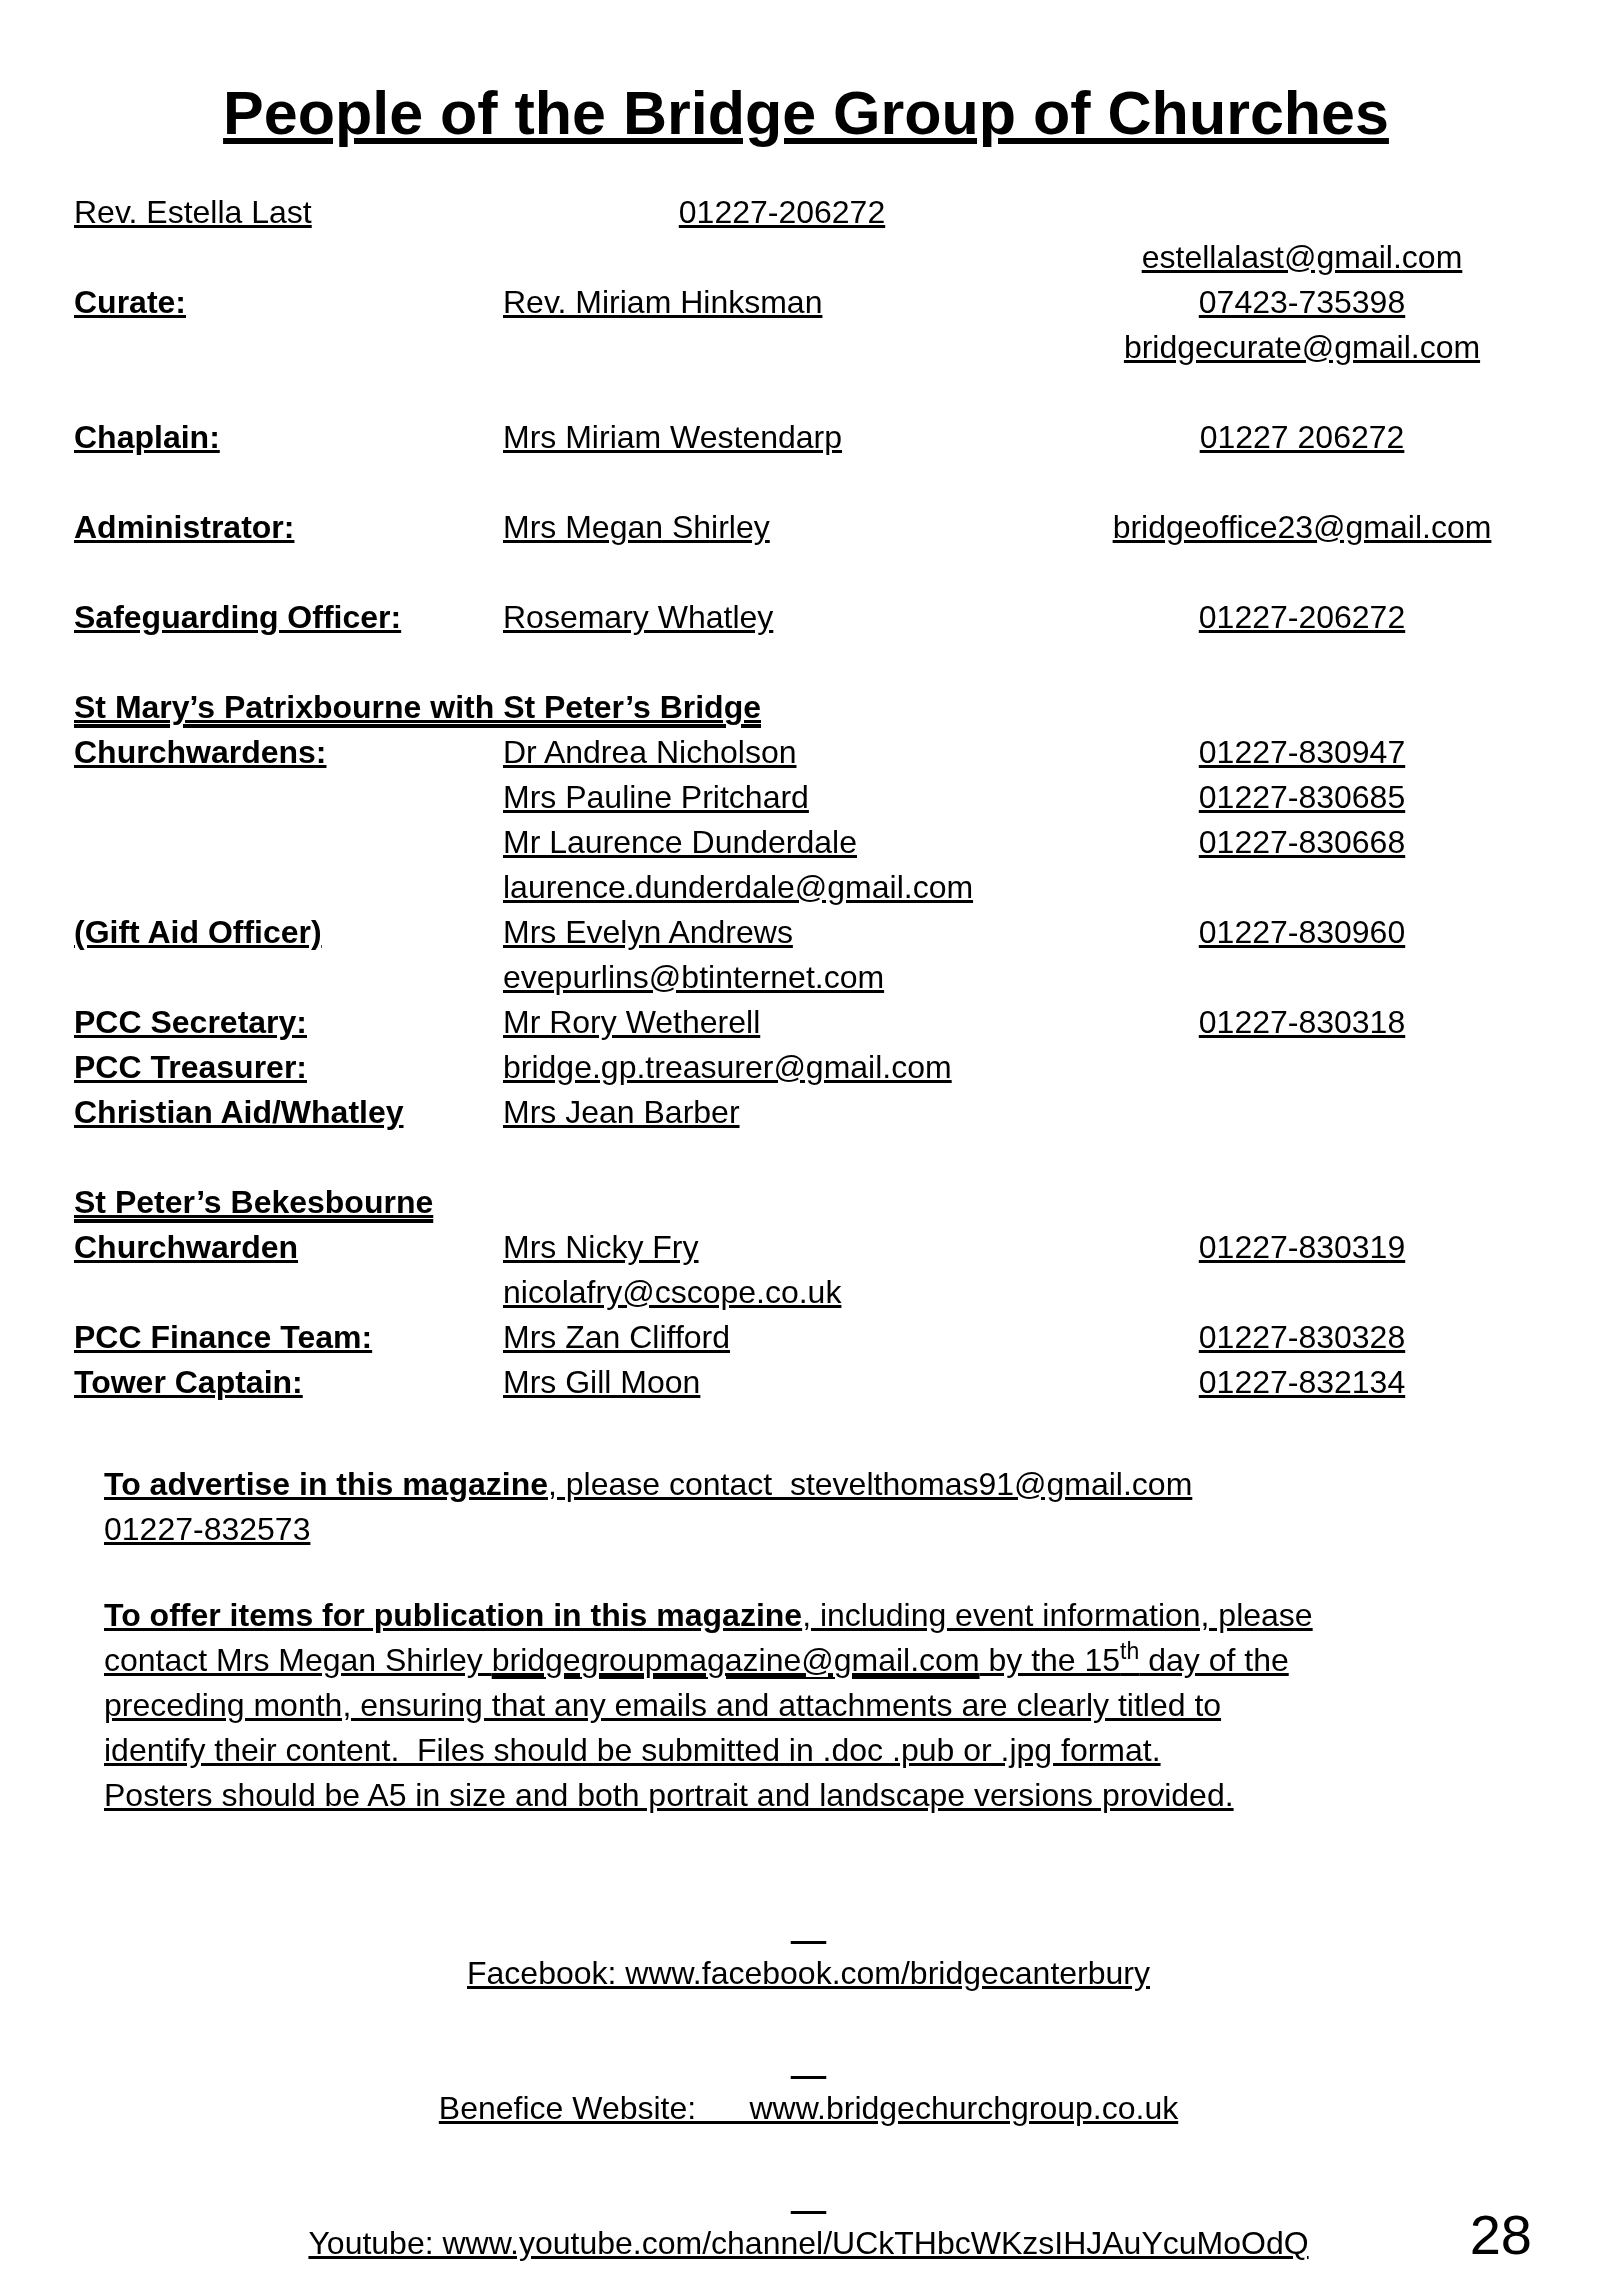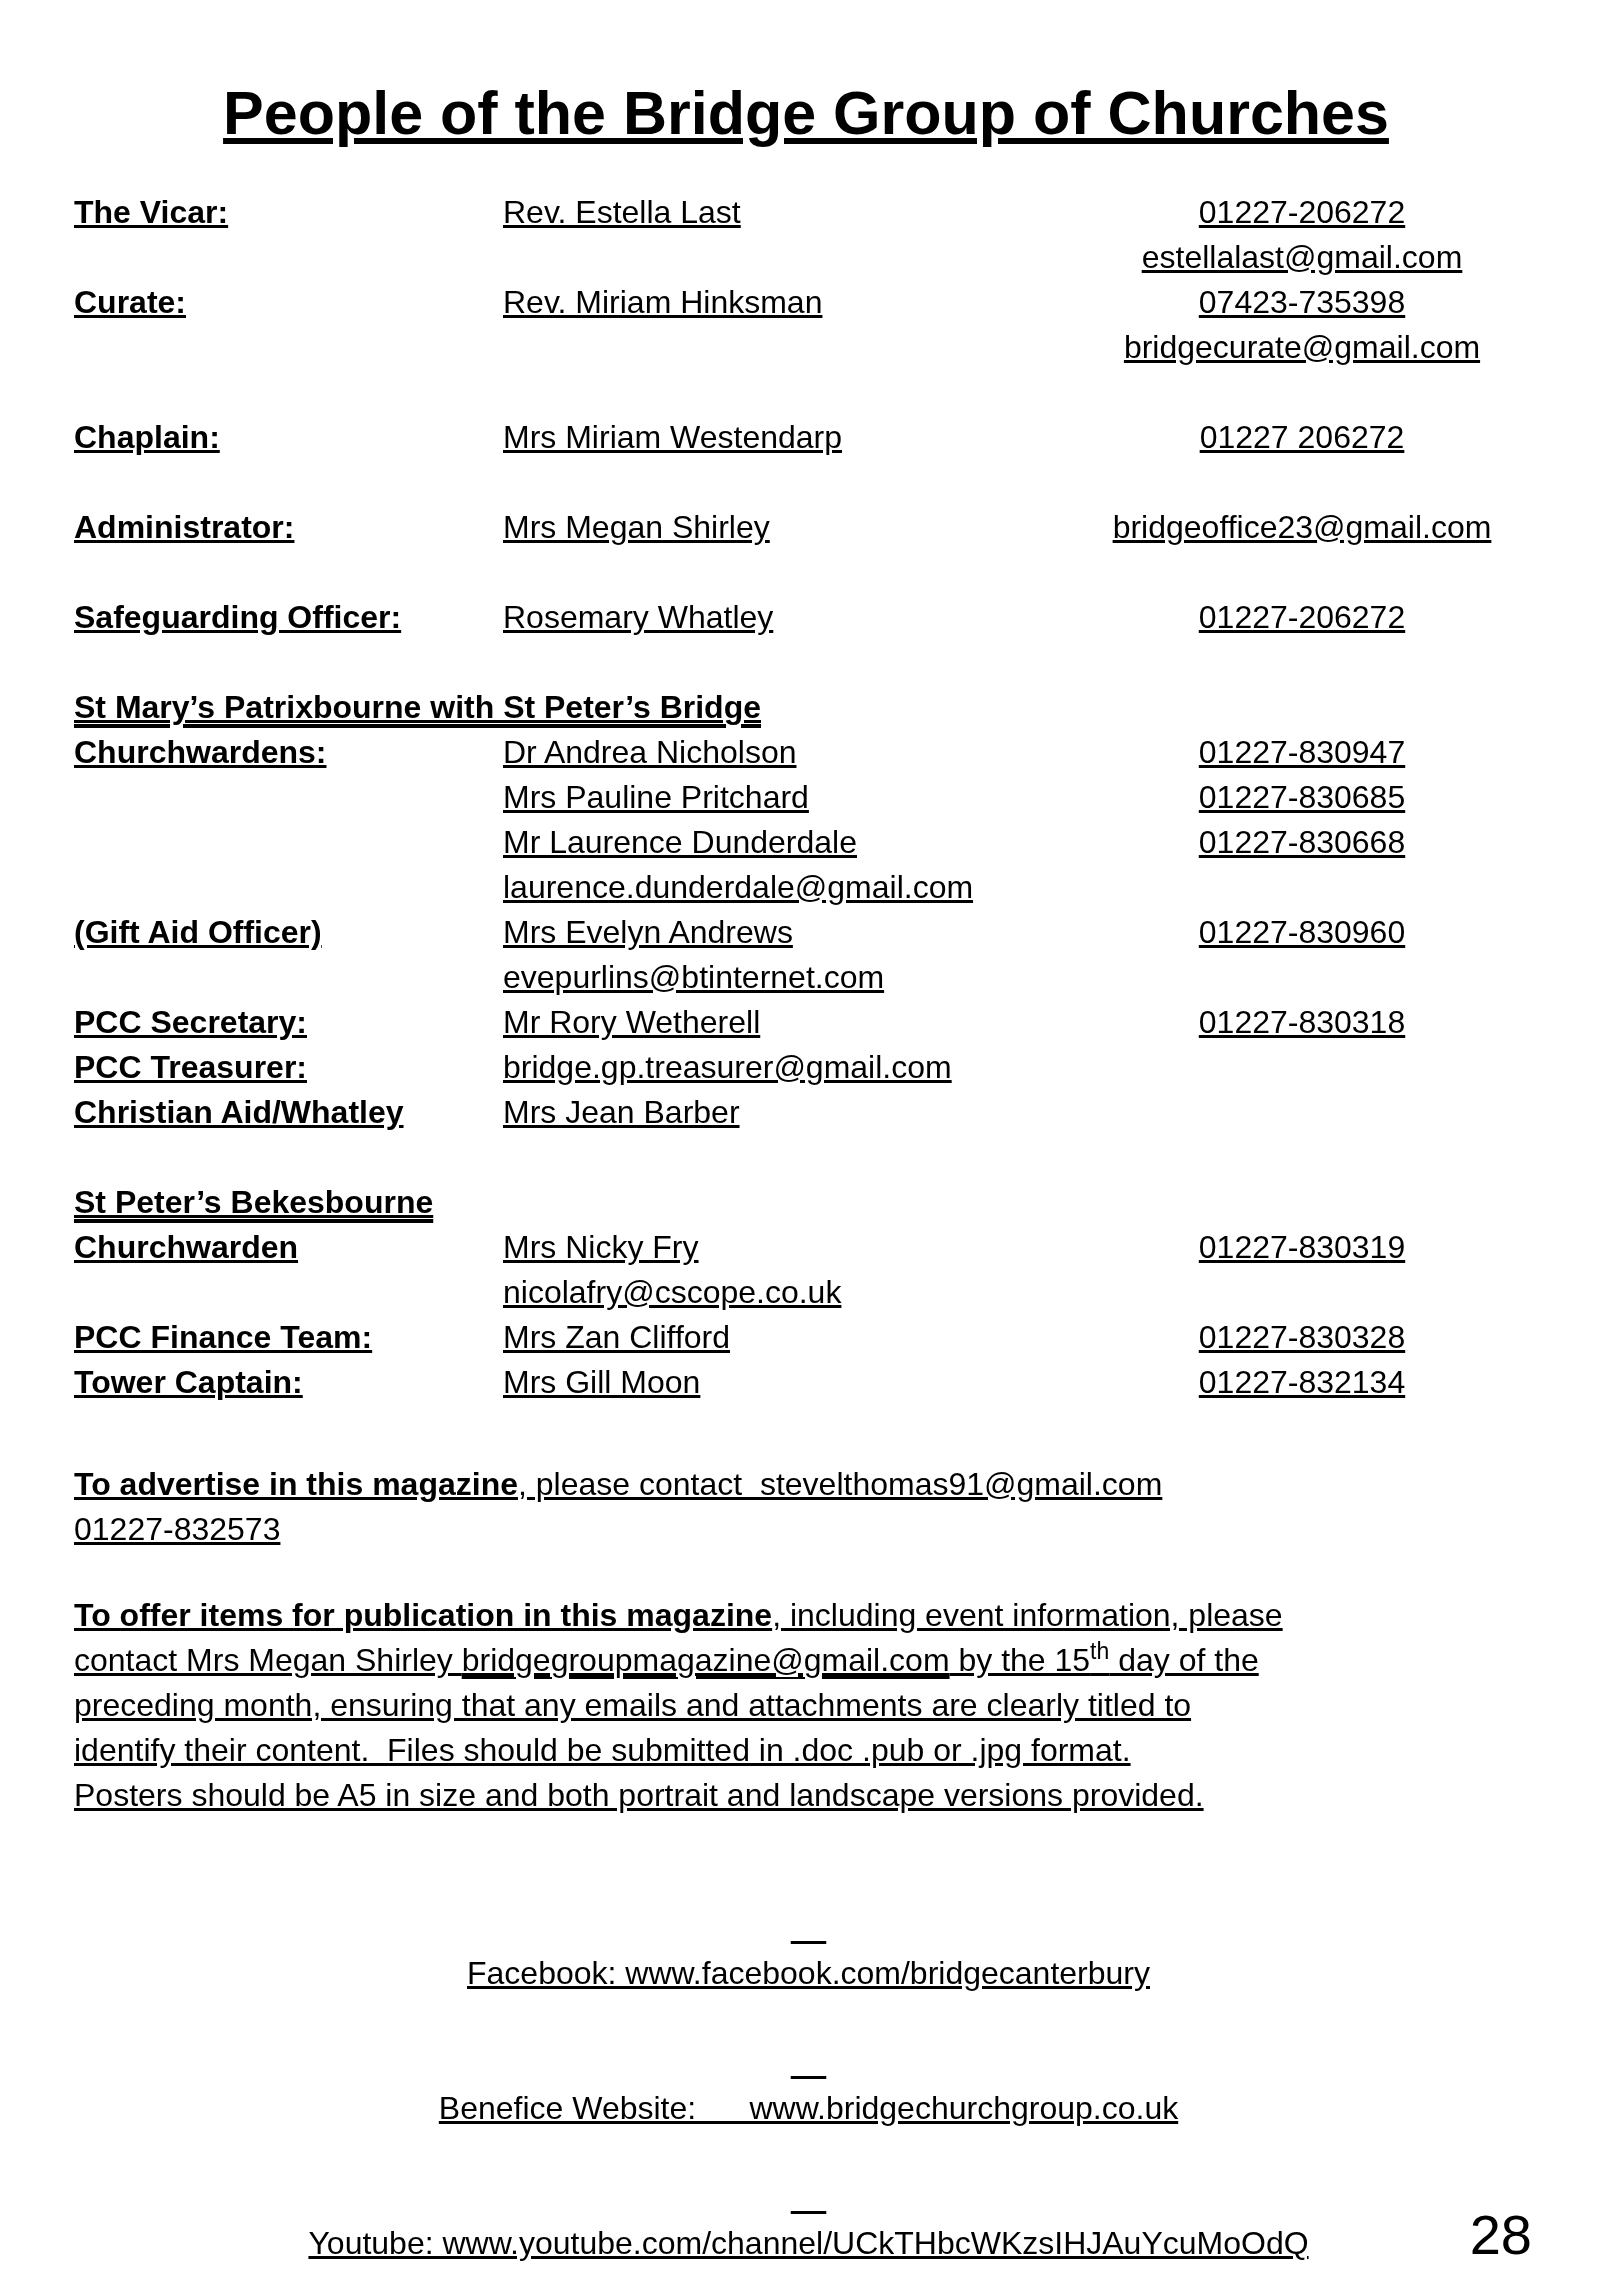--- a/index.html
+++ b/index.html
@@ -35,21 +35,21 @@
   .role{font-weight:700;}
   .c3{text-align:center;}
   .sec{
     grid-column:1/-1;
     font-weight:700;
     text-decoration:underline;
     text-decoration-thickness:3.7px;
     text-underline-offset:5.5px;
   }
   .para{
-    margin:57px 69px 0 74px;
+    margin:57px 69px 0 104px;
     font-size:32px;
     line-height:45px;
     white-space:pre-wrap;
   }
   .para.pub{margin-top:41px;}
   .b{font-weight:700;}
   .u{
     text-decoration:underline;
     text-decoration-thickness:2.8px;
     text-underline-offset:4.6px;
@@ -72,21 +72,20 @@
 </style>
 </head>
 <body>
 
 <div class="page">
 
   <h1 class="title">People of the Bridge Group of Churches</h1>
 
   <div class="contacts">
     <div class="crow">
-        <div class="c1 role">The Vicar:</div>
         <div class="c2">Rev. Estella Last</div>
         <div class="c3">01227-206272</div>
       </div>
     <div class="crow">
         <div class="c1 role"></div>
         <div class="c2"></div>
         <div class="c3">estellalast@gmail.com</div>
       </div>
     <div class="crow">
         <div class="c1 role">Curate:</div>

